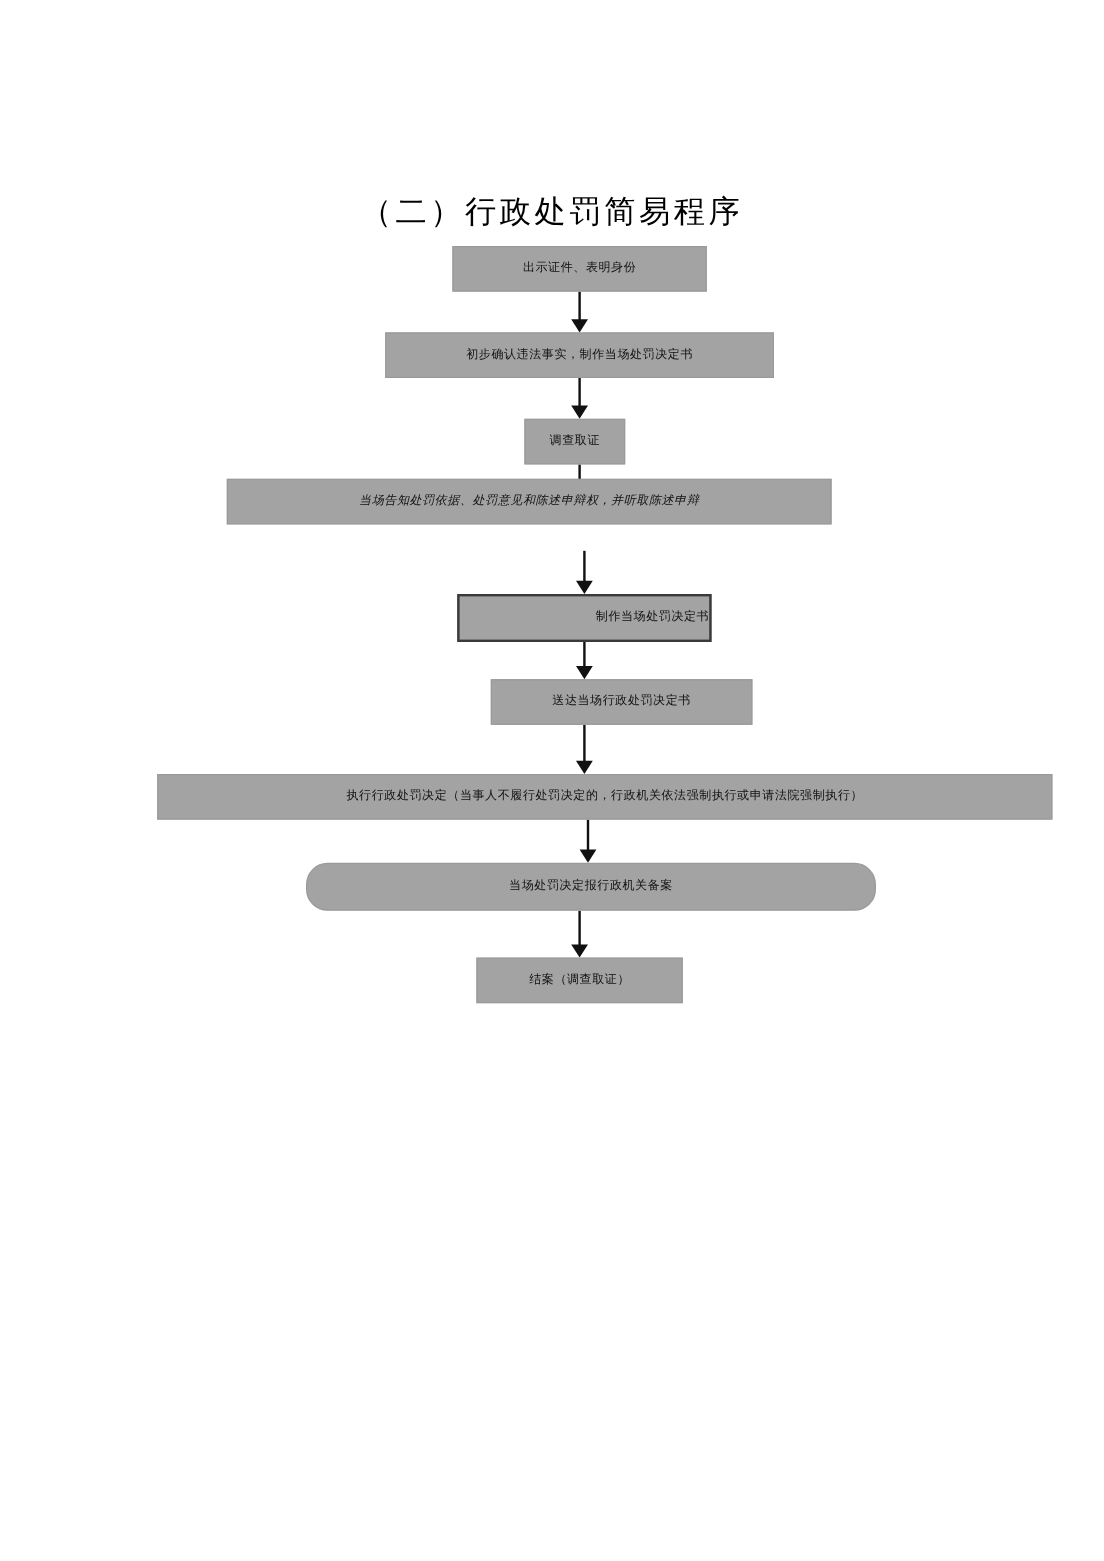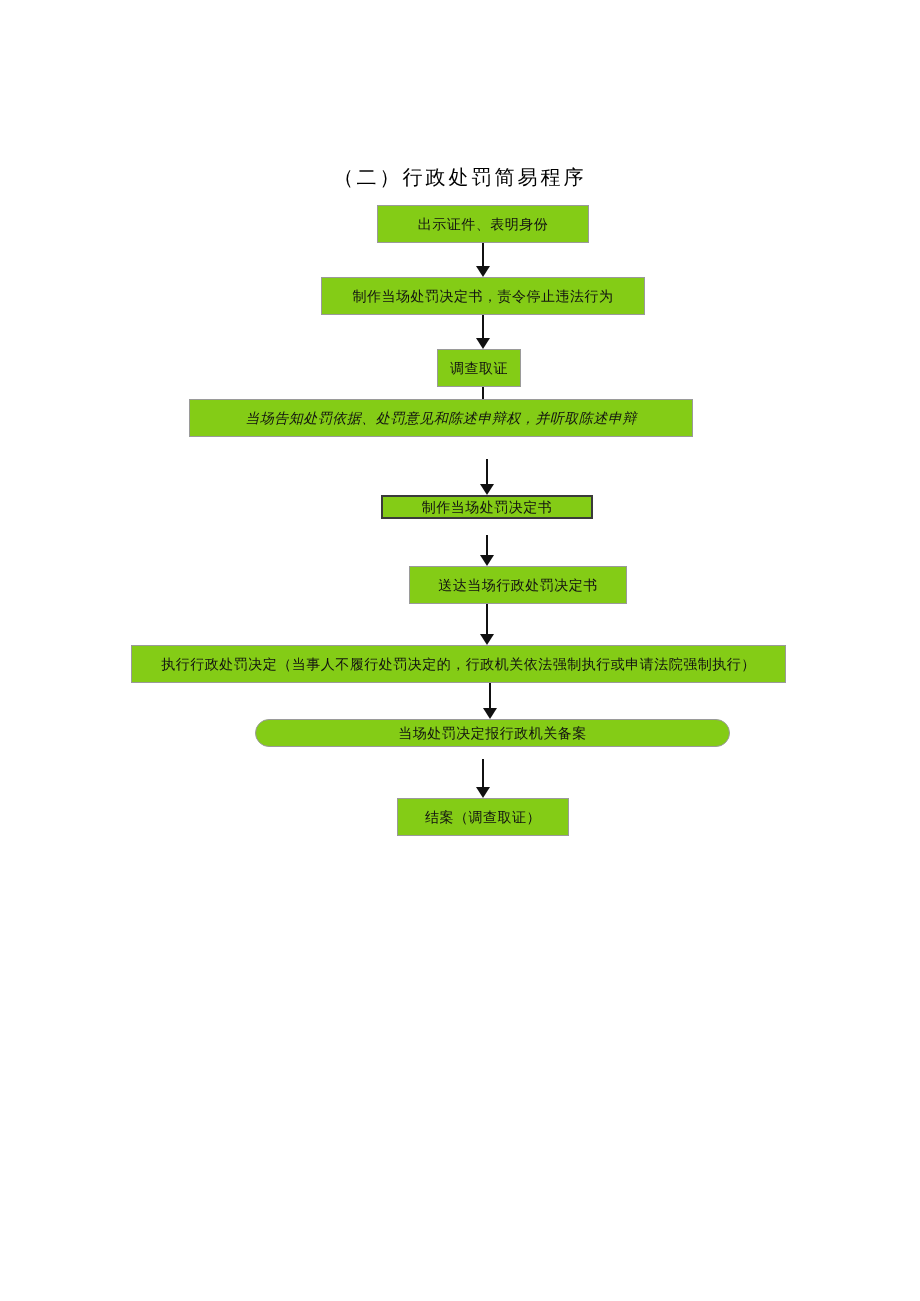--- a/index.html
+++ b/index.html
@@ -25,40 +25,40 @@
   }
 
   
   .chart-title {
     position: absolute;
     left: 0;
     top: 160px;
     width: 920px;
     text-align: center;
     font-family: "DejaVu Serif", "Liberation Serif", serif;
-    font-size: 20px;
+    font-size: 26px;
     letter-spacing: 3px;
     color: #000000;
     font-weight: 400;
     white-space: nowrap;
     line-height: 34px;
   }
 
   
   .node {
     position: absolute;
     box-sizing: border-box;
-    background: #84cc16;
+    background: #a3a3a3;
     border: 1px solid #9a9a9a;
     display: flex;
     align-items: center;
     justify-content: center;
     color: #111111;
     font-family: "DejaVu Serif", "Liberation Serif", serif;
-    font-size: 14px;
+    font-size: 10px;
     letter-spacing: 0.5px;
     line-height: 1.2;
     white-space: nowrap;
     text-align: center;
   }
   .node.thick {
     border: 2px solid #3a3a3a;
   }
   .node .node-label {
     display: block;
@@ -128,38 +128,38 @@
         <div class="head"></div>
       </div>
       <div class="connector" style="left: 483px; top: 759px; height: 39px;">
         <div class="stem" style="height: 29px;"></div>
         <div class="head"></div>
       </div>
       <div class="node" style="left: 377px; top: 205px; width: 212px; height: 38px;">
         <span class="node-label">出示证件、表明身份</span>
       </div>
       <div class="node" style="left: 321px; top: 277px; width: 324px; height: 38px;">
-        <span class="node-label">制作当场处罚决定书，责令停止违法行为</span>
+        <span class="node-label">初步确认违法事实，制作当场处罚决定书</span>
       </div>
       <div class="node" style="left: 437px; top: 349px; width: 84px; height: 38px;">
         <span class="node-label">调查取证</span>
       </div>
       <div class="node" style="left: 189px; top: 399px; width: 504px; height: 38px; font-style: italic;">
         <span class="node-label">当场告知处罚依据、处罚意见和陈述申辩权，并听取陈述申辩</span>
       </div>
-      <div class="node thick" style="left: 381px; top: 495px; width: 212px; height: 24px;">
+      <div class="node thick" style="left: 381px; top: 495px; width: 212px; height: 40px; justify-content: flex-end;">
         <span class="node-label">制作当场处罚决定书</span>
       </div>
       <div class="node" style="left: 379px; top: 566px; width: 218px; height: 38px; margin-left: 30px;">
         <span class="node-label">送达当场行政处罚决定书</span>
       </div>
-      <div class="node" style="left: 131px; top: 645px; width: 655px; height: 38px; align-items: center;">
+      <div class="node" style="left: 131px; top: 645px; width: 746px; height: 38px; align-items: center;">
         <span class="node-label">执行行政处罚决定（当事人不履行处罚决定的，行政机关依法强制执行或申请法院强制执行）</span>
       </div>
-      <div class="node" style="left: 255px; top: 719px; width: 475px; height: 28px; border-radius: 18px;">
+      <div class="node" style="left: 255px; top: 719px; width: 475px; height: 40px; border-radius: 18px;">
         <span class="node-label">当场处罚决定报行政机关备案</span>
       </div>
       <div class="node" style="left: 397px; top: 798px; width: 172px; height: 38px;">
         <span class="node-label">结案（调查取证）</span>
       </div>
     </div>
 
 </div>
 
 </body></html>

